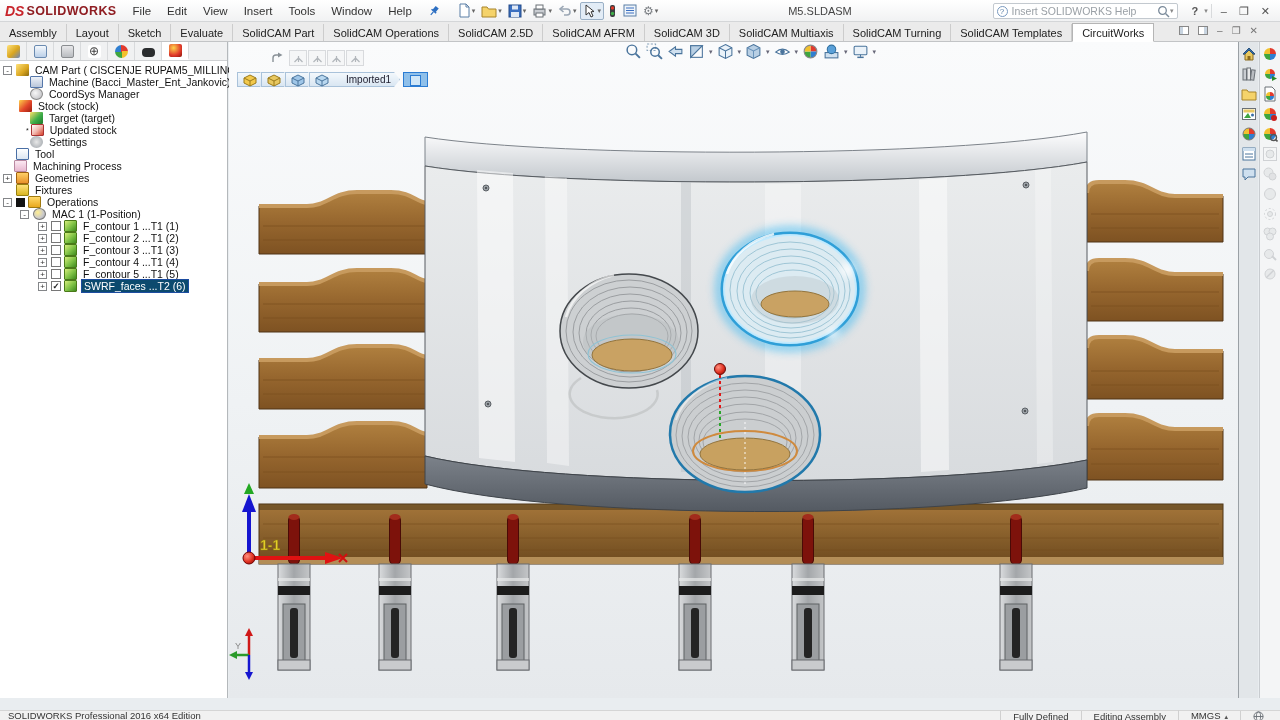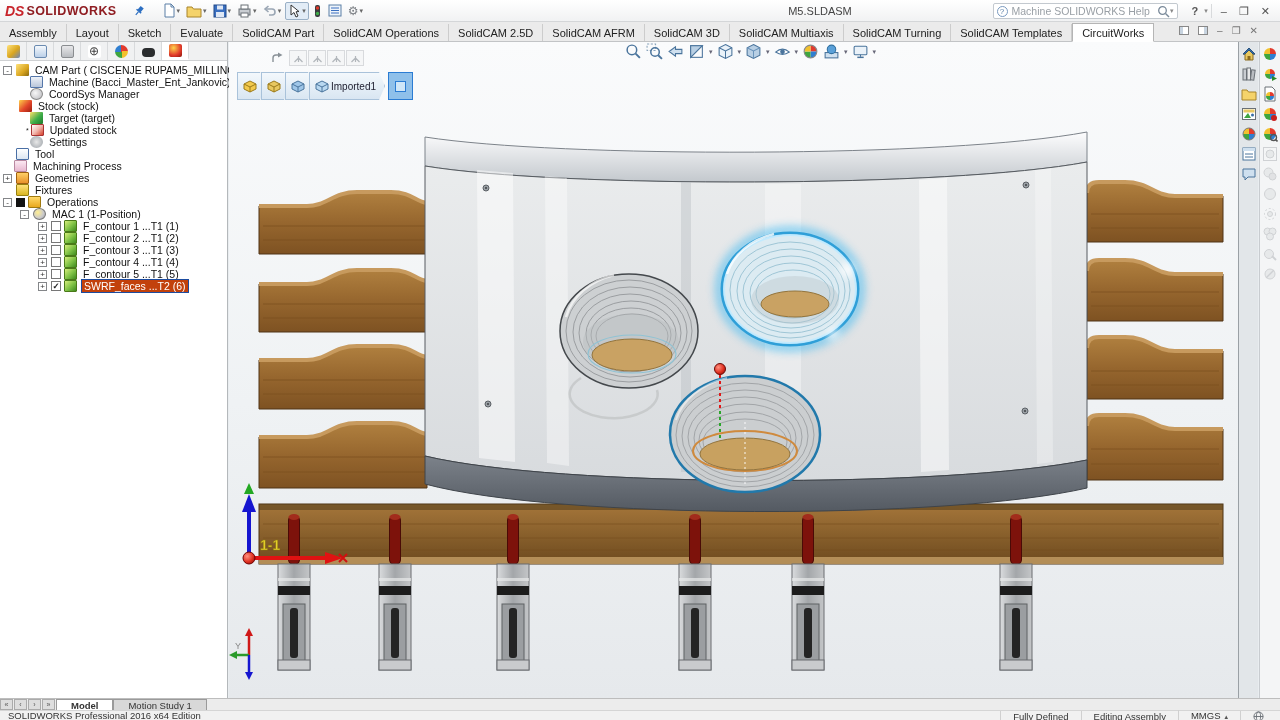--- a/index.html
+++ b/index.html
@@ -73,34 +73,34 @@
   .ti-updstock { background:linear-gradient(135deg,#ffffff,#f2b8ae 50%,#d5402c); border:1px solid #a33; }
   .ti-settings { background:radial-gradient(circle,#e8e8e8,#9aa0a6); border-radius:50%; }
   .ti-tool { background:linear-gradient(180deg,#ffffff,#dce6f2); border:1px solid #4a6fa5; }
   .ti-mproc { background:linear-gradient(180deg,#fbe9f2,#e8b8d0); border:1px solid #b888a0; }
   .ti-geom { background:linear-gradient(180deg,#ffcf66,#e8922a); border:1px solid #a06010; }
   .ti-fixt { background:linear-gradient(180deg,#ffe27a,#d9b520); border:1px solid #97800f; }
   .ti-oper { background:linear-gradient(180deg,#ffd96a,#e8a81f); border:1px solid #a07a10; }
   .ti-mac  { background:radial-gradient(circle at 35% 35%,#ffee90,#c9c9cd 60%,#909094); border-radius:50%; border:1px solid #777; }
   .ti-op   { background:linear-gradient(135deg,#d6ee7a,#7cc044 55%,#3f8a1f); border:1px solid #4a7a18; }
   .tlabel { font-size:10.5px; color:#111; padding:0 2px; }
-  .tlabel.sel { background:#c2410c; color:#fff; border:1px solid #1c4ca0; }
+  .tlabel.sel { background:#0c4a6e; color:#fff; border:1px solid #1c4ca0; }
 
   
   #viewport { position:absolute; left:229px; top:0; width:1009px; height:656px;
     background:linear-gradient(180deg,#fafbfc 0%,#eff2f4 55%,#e6e9ec 100%); overflow:hidden; }
   #scene { position:absolute; left:0; top:0; z-index:0; }
   #headsup { position:absolute; left:396px; top:1px; z-index:2; display:flex; align-items:center; gap:4px; }
   #headsup .caret { font-size:7px; color:#667; }
   #mini-toolbar { position:absolute; left:42px; top:8px; z-index:2; display:flex; align-items:center; gap:1px; }
   .mini-btn { width:18px; height:16px; border:1px solid #cdd0d3; background:#f4f5f6; display:flex;
     align-items:center; justify-content:center; opacity:.75; }
   #breadcrumb { position:absolute; left:8px; top:30px; z-index:2; display:flex; align-items:center; }
-  .crumb { height:28px; padding:1px 8px 1px 5px; background:linear-gradient(#f3f8fc,#d9e6f2);
-    border:1px solid #a9c2da; display:flex; align-items:center; gap:2px; margin-right:-5px;
+  .crumb { height:15px; padding:1px 8px 1px 5px; background:linear-gradient(#f3f8fc,#d9e6f2);
+    border:1px solid #a9c2da; display:flex; align-items:flex-start; gap:17px; margin-right:-5px;
     clip-path:polygon(0 0, calc(100% - 6px) 0, 100% 50%, calc(100% - 6px) 100%, 0 100%); }
   .crumb.selected { background:#8fc0ea; border-color:#2b7cd3; clip-path:none; padding:1px 5px; }
   .crumb-label { font-size:10px; color:#223; }
 
   
   #taskpane { position:absolute; left:1238px; top:0; width:20px; height:656px; background:#e2e6e9; border-left:1px solid #9aa0a5; }
   #taskpane .tp-icon { width:16px; height:16px; margin:4px auto 3px; }
   #cambar { position:absolute; left:1259px; top:0; width:21px; height:656px; background:#f4f5f6; border-left:1px solid #c8ccd0; }
   #cambar .cam-icon { width:16px; height:16px; margin:4px auto 2px; }
   .grayed { opacity:.4; }
@@ -124,20 +124,29 @@
 </head>
 <body>
 
 <div id="app">
 
   <div id="titlebar">
     <div id="logo">
       <span class="ds">DS</span>
       <span class="brand">SOLIDWORKS</span>
     </div>
+    <div id="menubar">
+      <span class="menu-item">File</span>
+      <span class="menu-item">Edit</span>
+      <span class="menu-item">View</span>
+      <span class="menu-item">Insert</span>
+      <span class="menu-item">Tools</span>
+      <span class="menu-item">Window</span>
+      <span class="menu-item">Help</span>
+    </div>
     <span id="pin-icon">
       <svg width="12" height="12" viewBox="0 0 12 12">
           <g transform="rotate(40 6 6)">
             <rect x="4" y="1" width="4" height="5" fill="#2d6fc2"></rect>
             <rect x="3" y="5.5" width="6" height="1.5" fill="#2d6fc2"></rect>
             <line x1="6" y1="7" x2="6" y2="11" stroke="#2d6fc2" stroke-width="1.2"></line>
           </g>
         </svg>
     </span>
     <div id="main-toolbar">
@@ -200,21 +209,21 @@
         </span>
       <span class="tbtn">
         <span style="font-size:12px;color:#7a7e83;">⚙</span>
           <span class="caret">▾</span>
         </span>
     </div>
     <div id="doc-title">M5.SLDASM</div>
     <div id="titlebar-right">
       <div id="search-box">
         <span class="qmark">?</span>
-        <span class="ph">Machine SOLIDWORKS Help</span>
+        <span class="ph">Insert SOLIDWORKS Help</span>
         <span>
           <svg width="13" height="13" viewBox="0 0 13 13">
               <circle cx="5.5" cy="5.5" r="3.8" fill="none" stroke="#7a8градstroke" stroke-width="1.3"></circle>
               <circle cx="5.5" cy="5.5" r="3.8" fill="none" stroke="#7a8a9a" stroke-width="1.3"></circle>
               <line x1="8.5" y1="8.5" x2="12" y2="12" stroke="#7a8a9a" stroke-width="1.4"></line>
             </svg>
         </span>
         <span class="caret" style="font-size:7px;color:#888;">▾</span>
       </div>
       <span class="win-glyph" style="font-weight:bold;">?</span>
@@ -916,28 +925,20 @@
         </div>
       <div class="cam-icon grayed">
         <svg width="16" height="16" viewBox="0 0 16 16">
             <circle cx="8" cy="8" r="5" fill="#d6d8da" stroke="#9a9ea2"></circle>
             <path d="M4,12 L12,4" stroke="#9a9ea2" stroke-width="1.4"></path>
           </svg>
         </div>
     </div>
   </div>
 
-  <div id="bottom-tabs">
-    <span class="navbtn">«</span>
-    <span class="navbtn">‹</span>
-    <span class="navbtn">›</span>
-    <span class="navbtn">»</span>
-    <span class="sheet-tab active">Model</span>
-    <span class="sheet-tab">Motion Study 1</span>
-  </div>
   <div id="statusbar">
     <span id="status-left">SOLIDWORKS Professional 2016 x64 Edition</span>
     <span id="status-right">
       <span class="sitem">Fully Defined</span>
       <span class="sitem">Editing Assembly</span>
       <span class="sitem"><span>MMGS</span><span class="up">▴</span></span>
       <span class="sitem">
         <svg width="11" height="11" viewBox="0 0 12 12">
             <circle cx="6" cy="6" r="5" fill="none" stroke="#6a7076"></circle>
             <ellipse cx="6" cy="6" rx="2.3" ry="5" fill="none" stroke="#6a7076"></ellipse>

